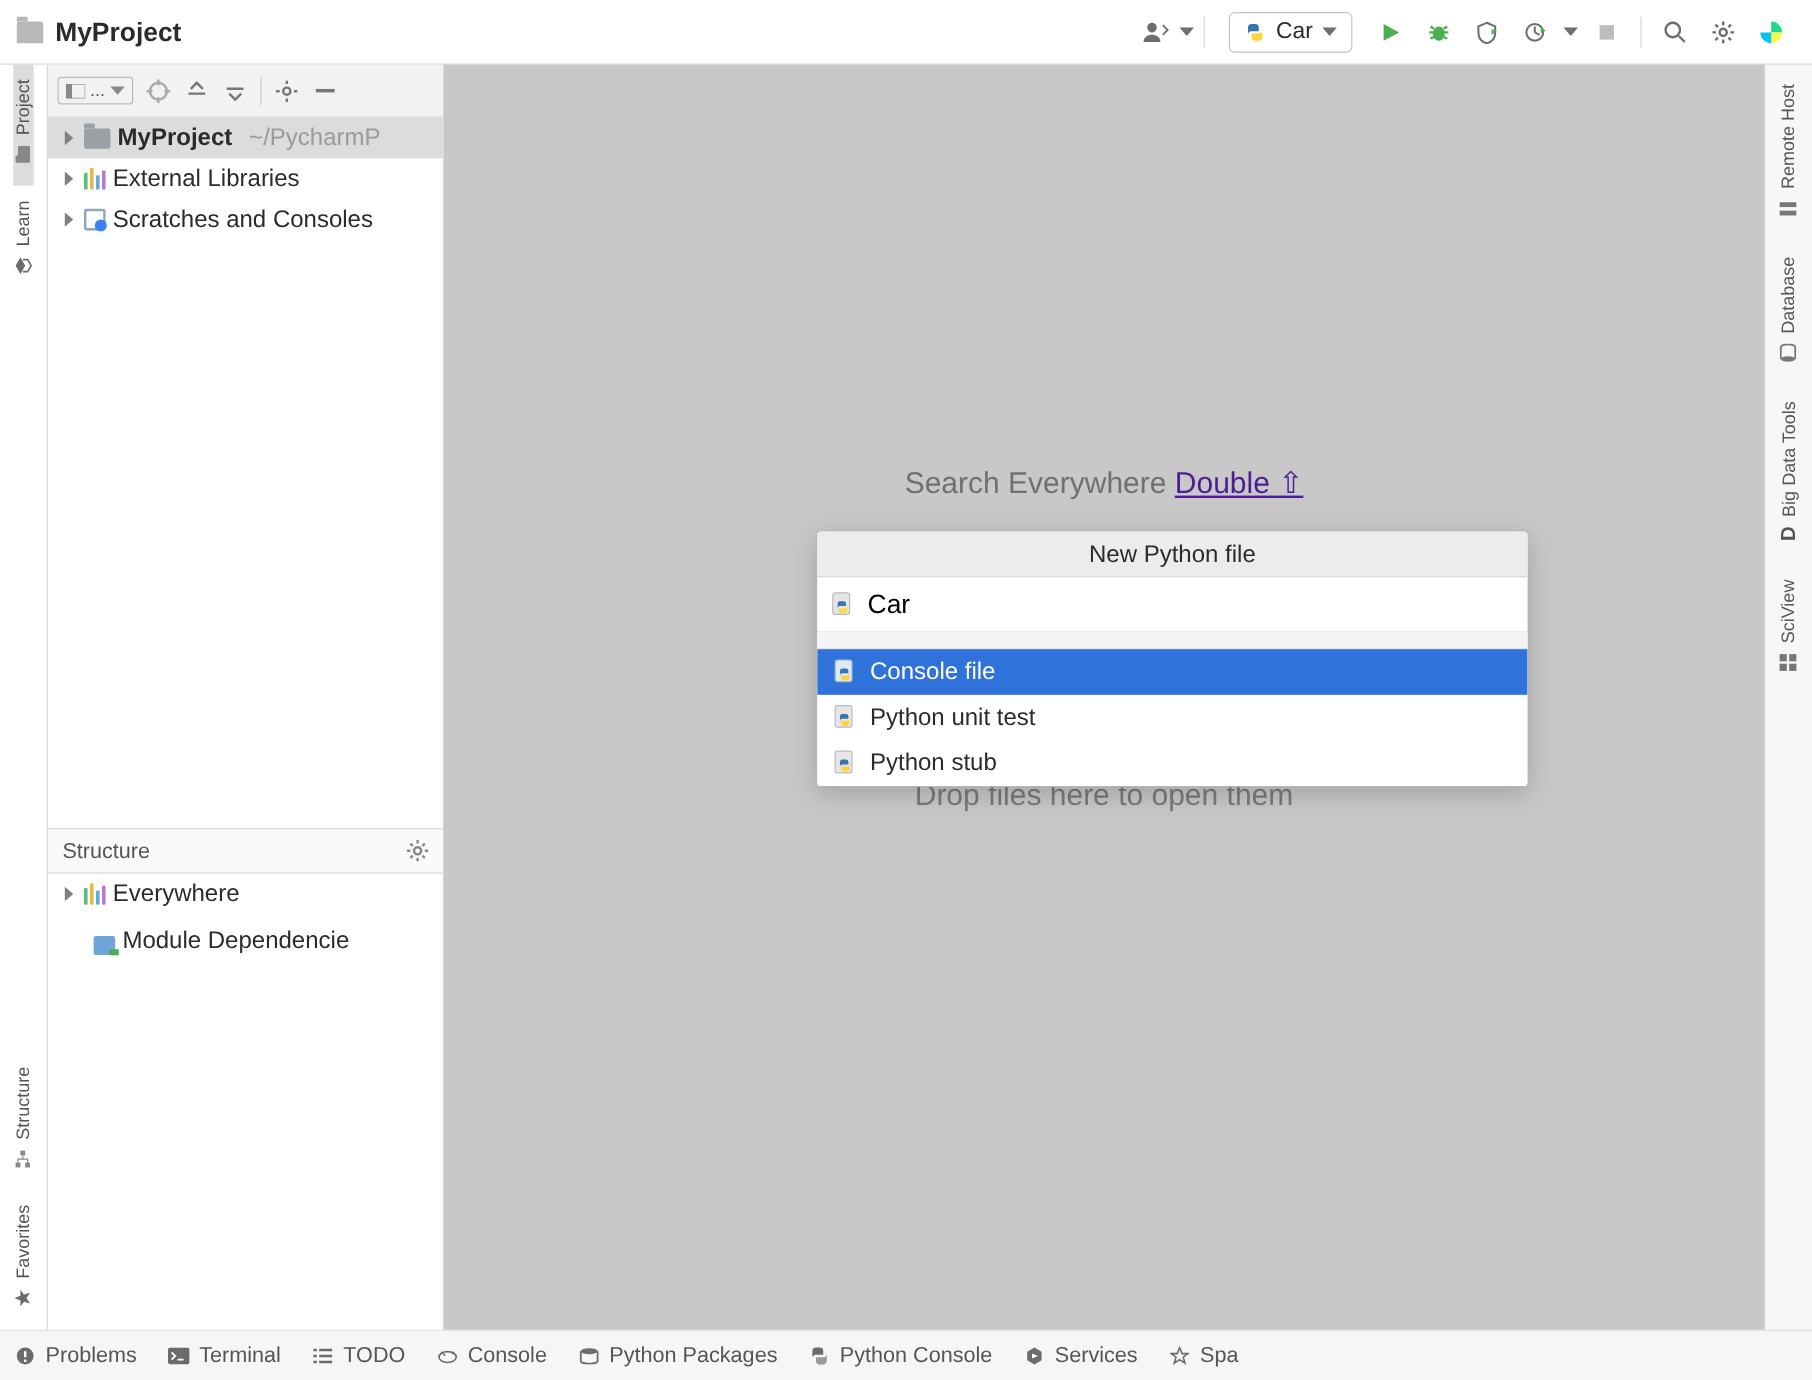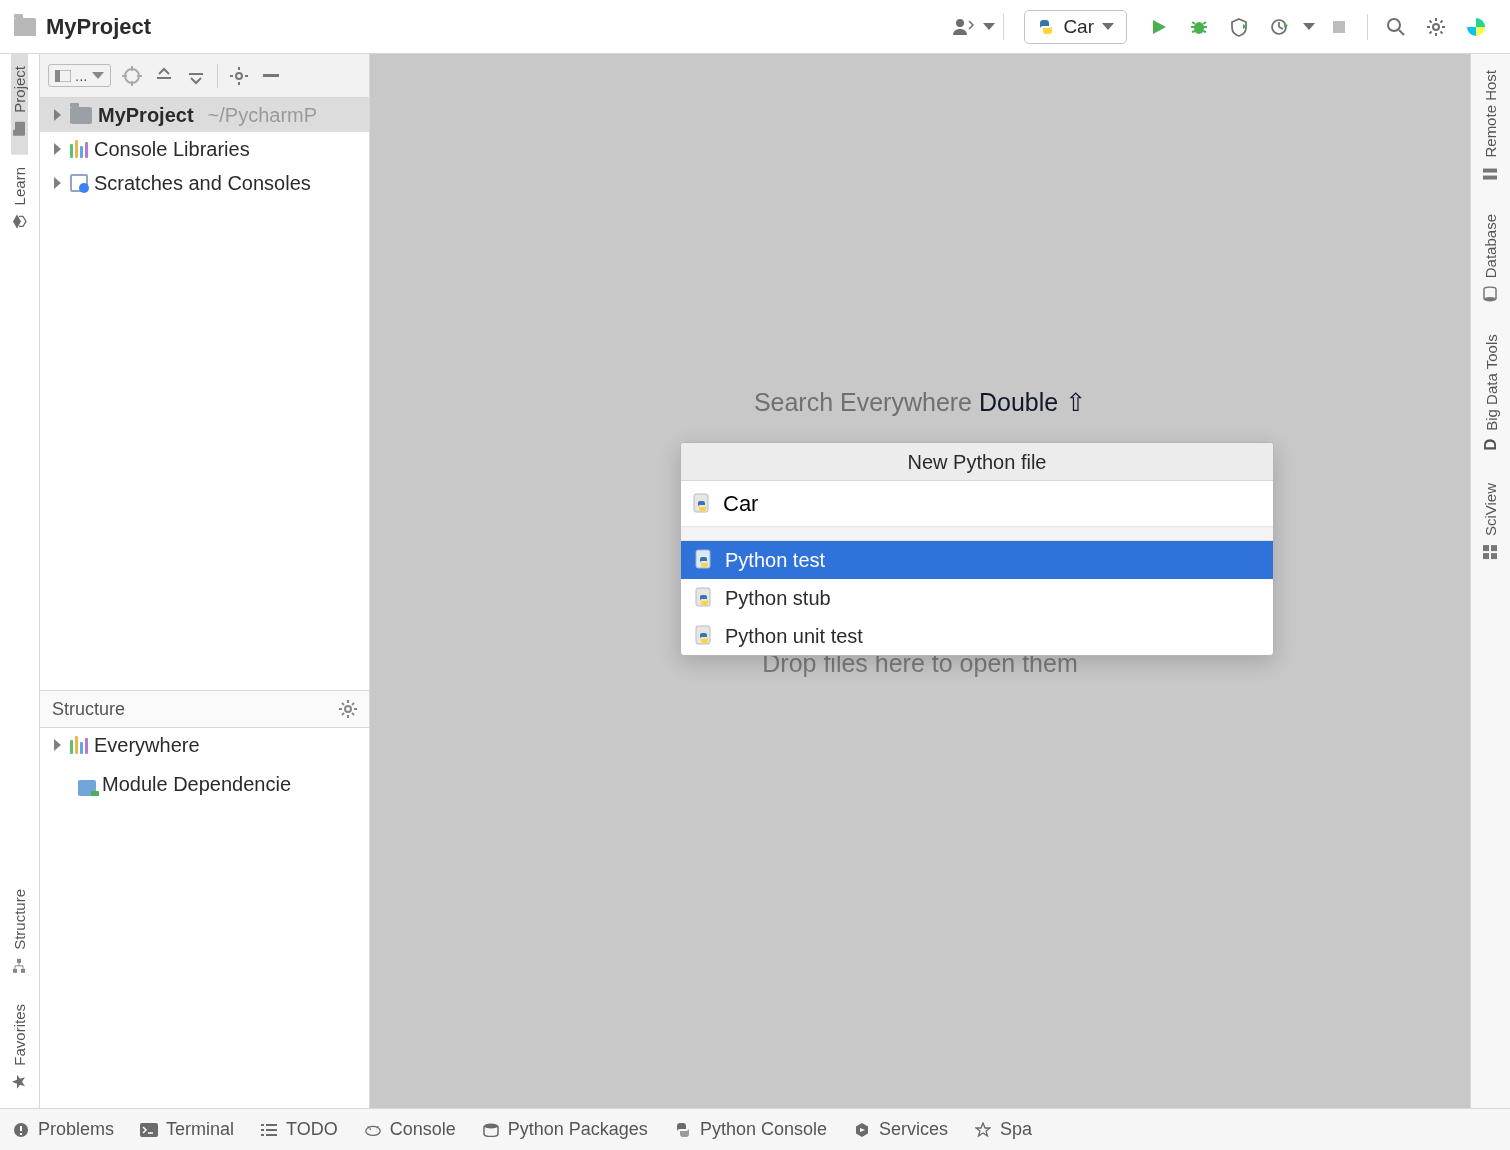--- a/index.html
+++ b/index.html
@@ -56,21 +56,21 @@
 .tree .faded { color: #9a9a9a; }
 
 .structure-header { height: 38px; border-top: 1px solid #d8d8d8; border-bottom: 1px solid #d8d8d8; background: #fafafa; display: flex; align-items: center; padding: 0 12px; font-size: 18px; color: #555; }
 .structure-header .gear { margin-left: auto; color: #888; }
 .module-icon { width: 18px; height: 16px; background: #6fa5d8; border-radius: 2px; position: relative; }
 .module-icon::after { content: ""; position: absolute; right: -3px; bottom: -3px; width: 8px; height: 8px; background: #4caf50; border-radius: 1px; }
 
 
 .editor-area { flex: 1; background: #c8c8c8; position: relative; display: flex; flex-direction: column; align-items: center; justify-content: center; }
 .hint-line { font-size: 25px; color: #707070; margin: 24px 0; }
-.hint-line .kbd { color: #0f172a; }
+.hint-line .kbd { color: #4c1d95; text-decoration: underline; }
 .droptext { font-size: 25px; color: #7a7a7a; position: absolute; top: 583px; margin-top: 12px; }
 
 
 .popup { position: absolute; left: 310px; top: 388px; width: 594px; background: #fff; border: 1px solid #b5b5b5; border-radius: 4px; box-shadow: 0 6px 22px rgba(0,0,0,.18); overflow: hidden; }
 .popup-title { background: #ececec; text-align: center; font-size: 20px; height: 38px; line-height: 38px; border-bottom: 1px solid #d8d8d8; }
 .popup-input-row { display: flex; align-items: center; height: 46px; padding: 0 10px; gap: 10px; border-bottom: 1px solid #e5e5e5; }
 .pyfile-icon { width: 22px; height: 22px; position: relative; }
 .pyfile-icon svg { width: 22px; height: 22px; }
 .popup-input { border: none; outline: none; font-size: 22px; flex: 1; font-family: inherit; }
 .popup-sep { height: 14px; background: #f4f4f4; border-bottom: 1px solid #e5e5e5; }
@@ -275,21 +275,21 @@
       <div class="tree-row">
         <span class="exp">
             <span class="tri-right"></span>
           </span>
         <span class="lib-icon">
             <span></span>
             <span></span>
             <span></span>
             <span></span>
           </span>
-        <span>Console Libraries</span>
+        <span>External Libraries</span>
       </div>
       <div class="tree-row">
         <span class="exp">
             <span class="tri-right"></span>
           </span>
         <span class="scratch-icon"></span>
         <span>Scratches and Consoles</span>
       </div>
     </div>
 
@@ -354,42 +354,42 @@
       </div>
       <div class="popup-sep"></div>
       <div class="popup-opt sel">
         <span class="pyfile-icon">
           <svg viewBox="0 0 22 22">
               <rect x="3" y="1" width="14" height="18" rx="2" fill="#dce9f7" stroke="#9bb9d6"></rect>
               <path d="M9 8h3a2 2 0 012 2v2h-5a2 2 0 00-2 2v-4a2 2 0 012-2z" fill="#3776ab"></path>
               <path d="M13 18h-3a2 2 0 01-2-2v-2h5a2 2 0 002-2v4a2 2 0 01-2 2z" fill="#ffd43b"></path>
             </svg>
         </span>
-        <span>Python test</span>
+        <span>Console file</span>
+      </div>
+      <div class="popup-opt">
+        <span class="pyfile-icon">
+          <svg viewBox="0 0 22 22">
+              <rect x="3" y="1" width="14" height="18" rx="2" fill="#e6e6e6" stroke="#bbb"></rect>
+              <path d="M9 8h3a2 2 0 012 2v2h-5a2 2 0 00-2 2v-4a2 2 0 012-2z" fill="#3776ab"></path>
+              <path d="M13 18h-3a2 2 0 01-2-2v-2h5a2 2 0 002-2v4a2 2 0 01-2 2z" fill="#ffd43b"></path>
+            </svg>
+        </span>
+        <span>Python unit test</span>
       </div>
       <div class="popup-opt">
         <span class="pyfile-icon">
           <svg viewBox="0 0 22 22">
               <rect x="3" y="1" width="14" height="18" rx="2" fill="#e6e6e6" stroke="#bbb"></rect>
               <path d="M9 8h3a2 2 0 012 2v2h-5a2 2 0 00-2 2v-4a2 2 0 012-2z" fill="#3776ab"></path>
               <path d="M13 18h-3a2 2 0 01-2-2v-2h5a2 2 0 002-2v4a2 2 0 01-2 2z" fill="#ffd43b"></path>
             </svg>
         </span>
         <span>Python stub</span>
       </div>
-      <div class="popup-opt">
-        <span class="pyfile-icon">
-          <svg viewBox="0 0 22 22">
-              <rect x="3" y="1" width="14" height="18" rx="2" fill="#e6e6e6" stroke="#bbb"></rect>
-              <path d="M9 8h3a2 2 0 012 2v2h-5a2 2 0 00-2 2v-4a2 2 0 012-2z" fill="#3776ab"></path>
-              <path d="M13 18h-3a2 2 0 01-2-2v-2h5a2 2 0 002-2v4a2 2 0 01-2 2z" fill="#ffd43b"></path>
-            </svg>
-        </span>
-        <span>Python unit test</span>
-      </div>
     </div>
   </div>
 
   <div class="right-gutter">
     <div class="vtab">
       <svg class="dicon" viewBox="0 0 16 16">
           <rect x="1" y="2" width="14" height="4" fill="#777"></rect>
           <rect x="1" y="9" width="14" height="4" fill="#777"></rect>
         </svg>
       <span>Remote Host</span>

